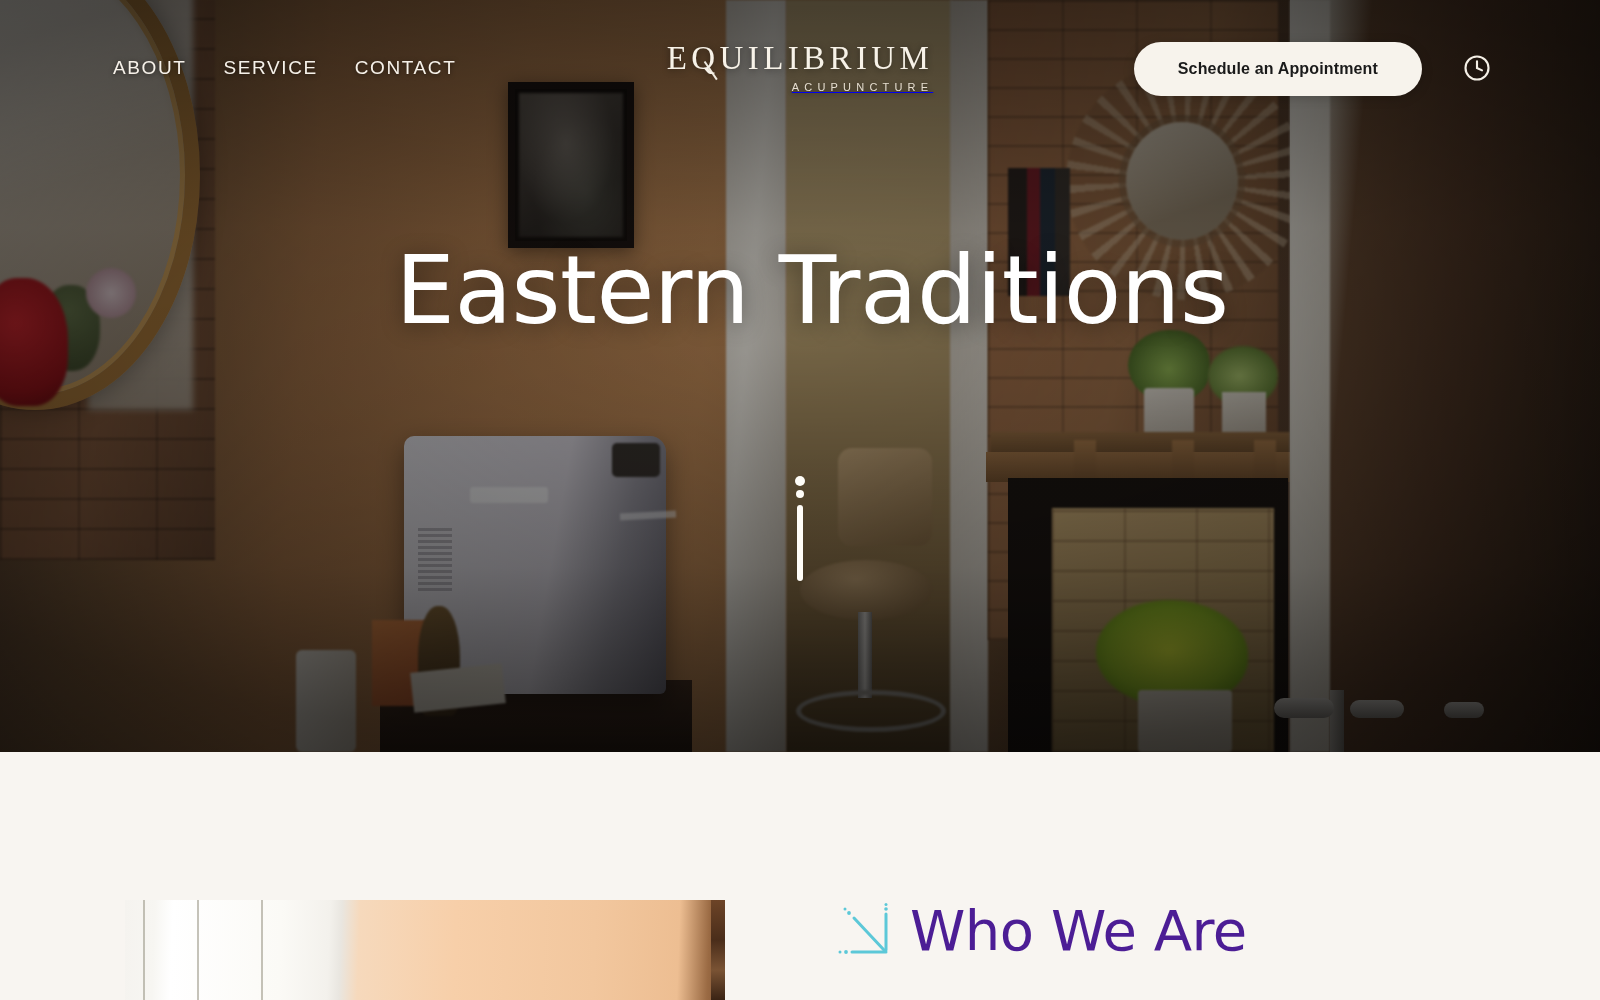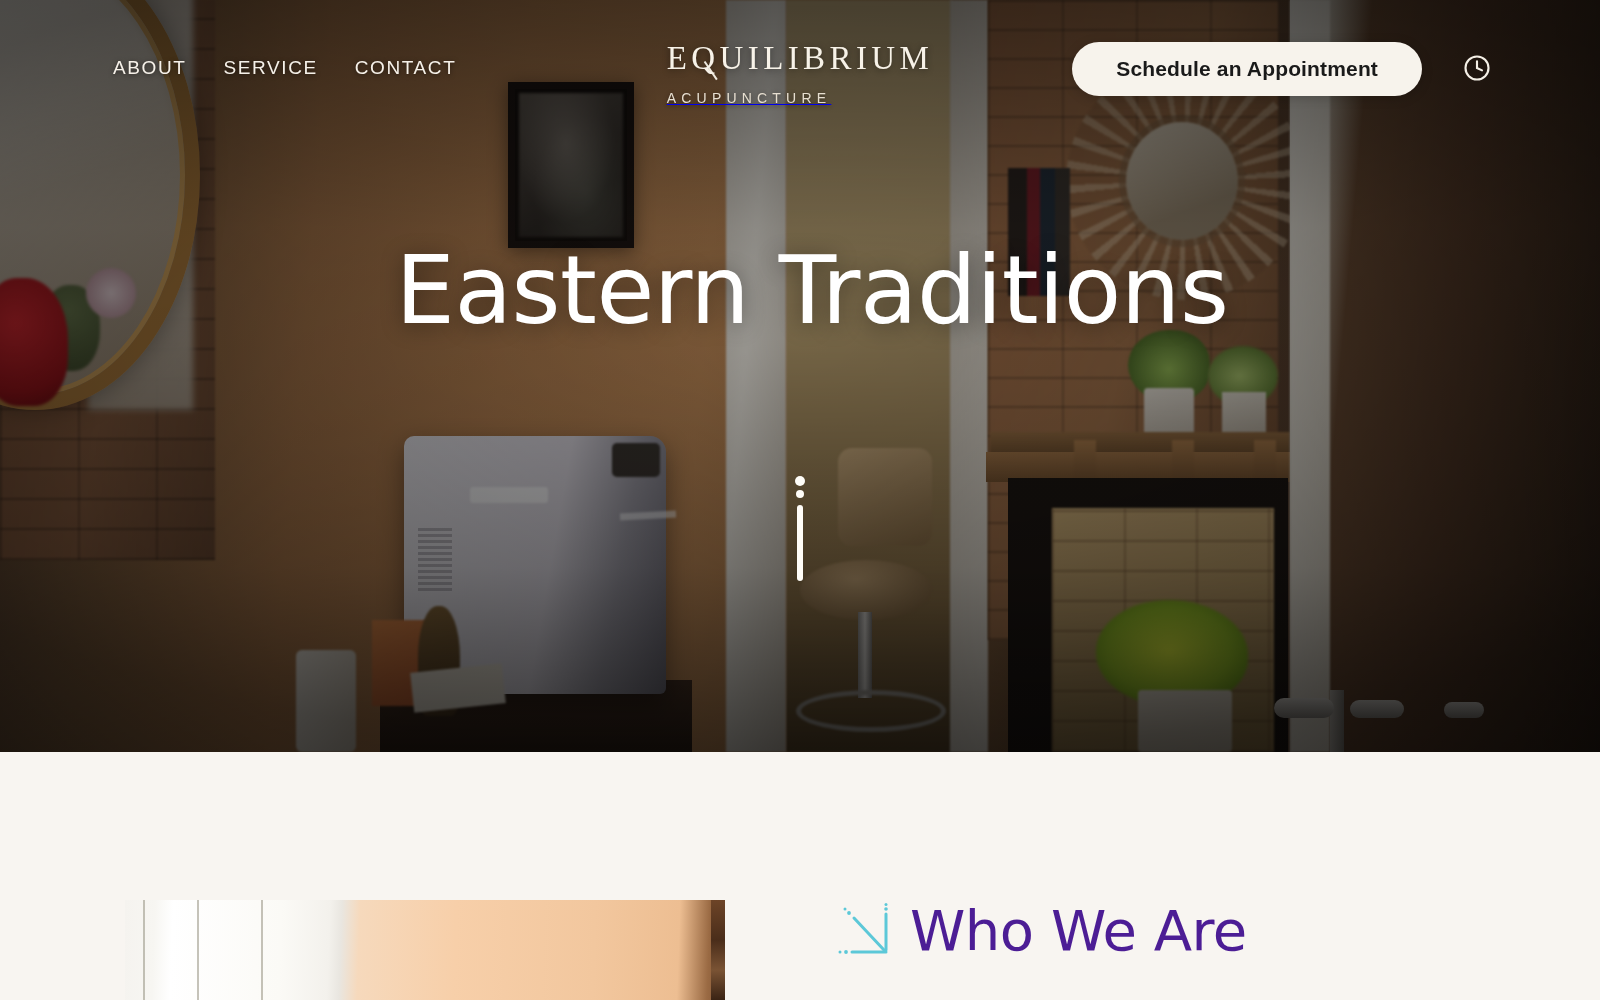--- a/index.html
+++ b/index.html
@@ -345,21 +345,21 @@
     letter-spacing:1.6px;
     text-decoration:none;
     cursor:pointer;
     text-shadow:0 1px 5px rgba(0,0,0,.5);
     white-space:nowrap;
   }
 
   .logo {
     position:absolute; left:50%; top:42px;
     transform:translateX(-50%);
-    text-align:left;
+    text-align:right;
     line-height:1;
     user-select:none;
   }
   .logo-main {
     position:relative;
     display:inline-block;
     color:#F7F2E8;
     font-size:33px;
     letter-spacing:4.4px;
     font-weight:300;
@@ -369,42 +369,42 @@
   .logo-needle {
     position:absolute;
     left:37px; top:20px;
     width:2px; height:22px;
     background:#F7F2E8;
     transform:rotate(-34deg);
     transform-origin:top left;
     opacity:.95;
   }
   .logo-sub {
-    margin-top:16px;
+    margin-top:7px;
     color:#E6DED0;
-    font-size:14px;
+    font-size:11px;
     letter-spacing:5.2px;
     font-weight:300;
     font-family:"Liberation Sans", sans-serif;
     text-shadow:0 1px 5px rgba(0,0,0,.45);
   }
 
   .header-right {
     position:absolute; right:0; top:42px;
     display:flex; align-items:center; gap:10px;
     padding-right:102px;
   }
   .cta-btn {
     background:#F7F3EC;
     color:#1a1a1a;
     border:none;
     border-radius:30px;
     height:54px;
     padding:0 44px;
-    font-size:21px;
+    font-size:16px;
     font-weight:600;
     letter-spacing:.15px;
     cursor:pointer;
     font-family:"Liberation Sans", sans-serif;
     box-shadow:0 2px 12px rgba(0,0,0,.18);
     white-space:nowrap;
     min-width:270px;
   }
   .clock-btn {
     width:42px; height:42px;

